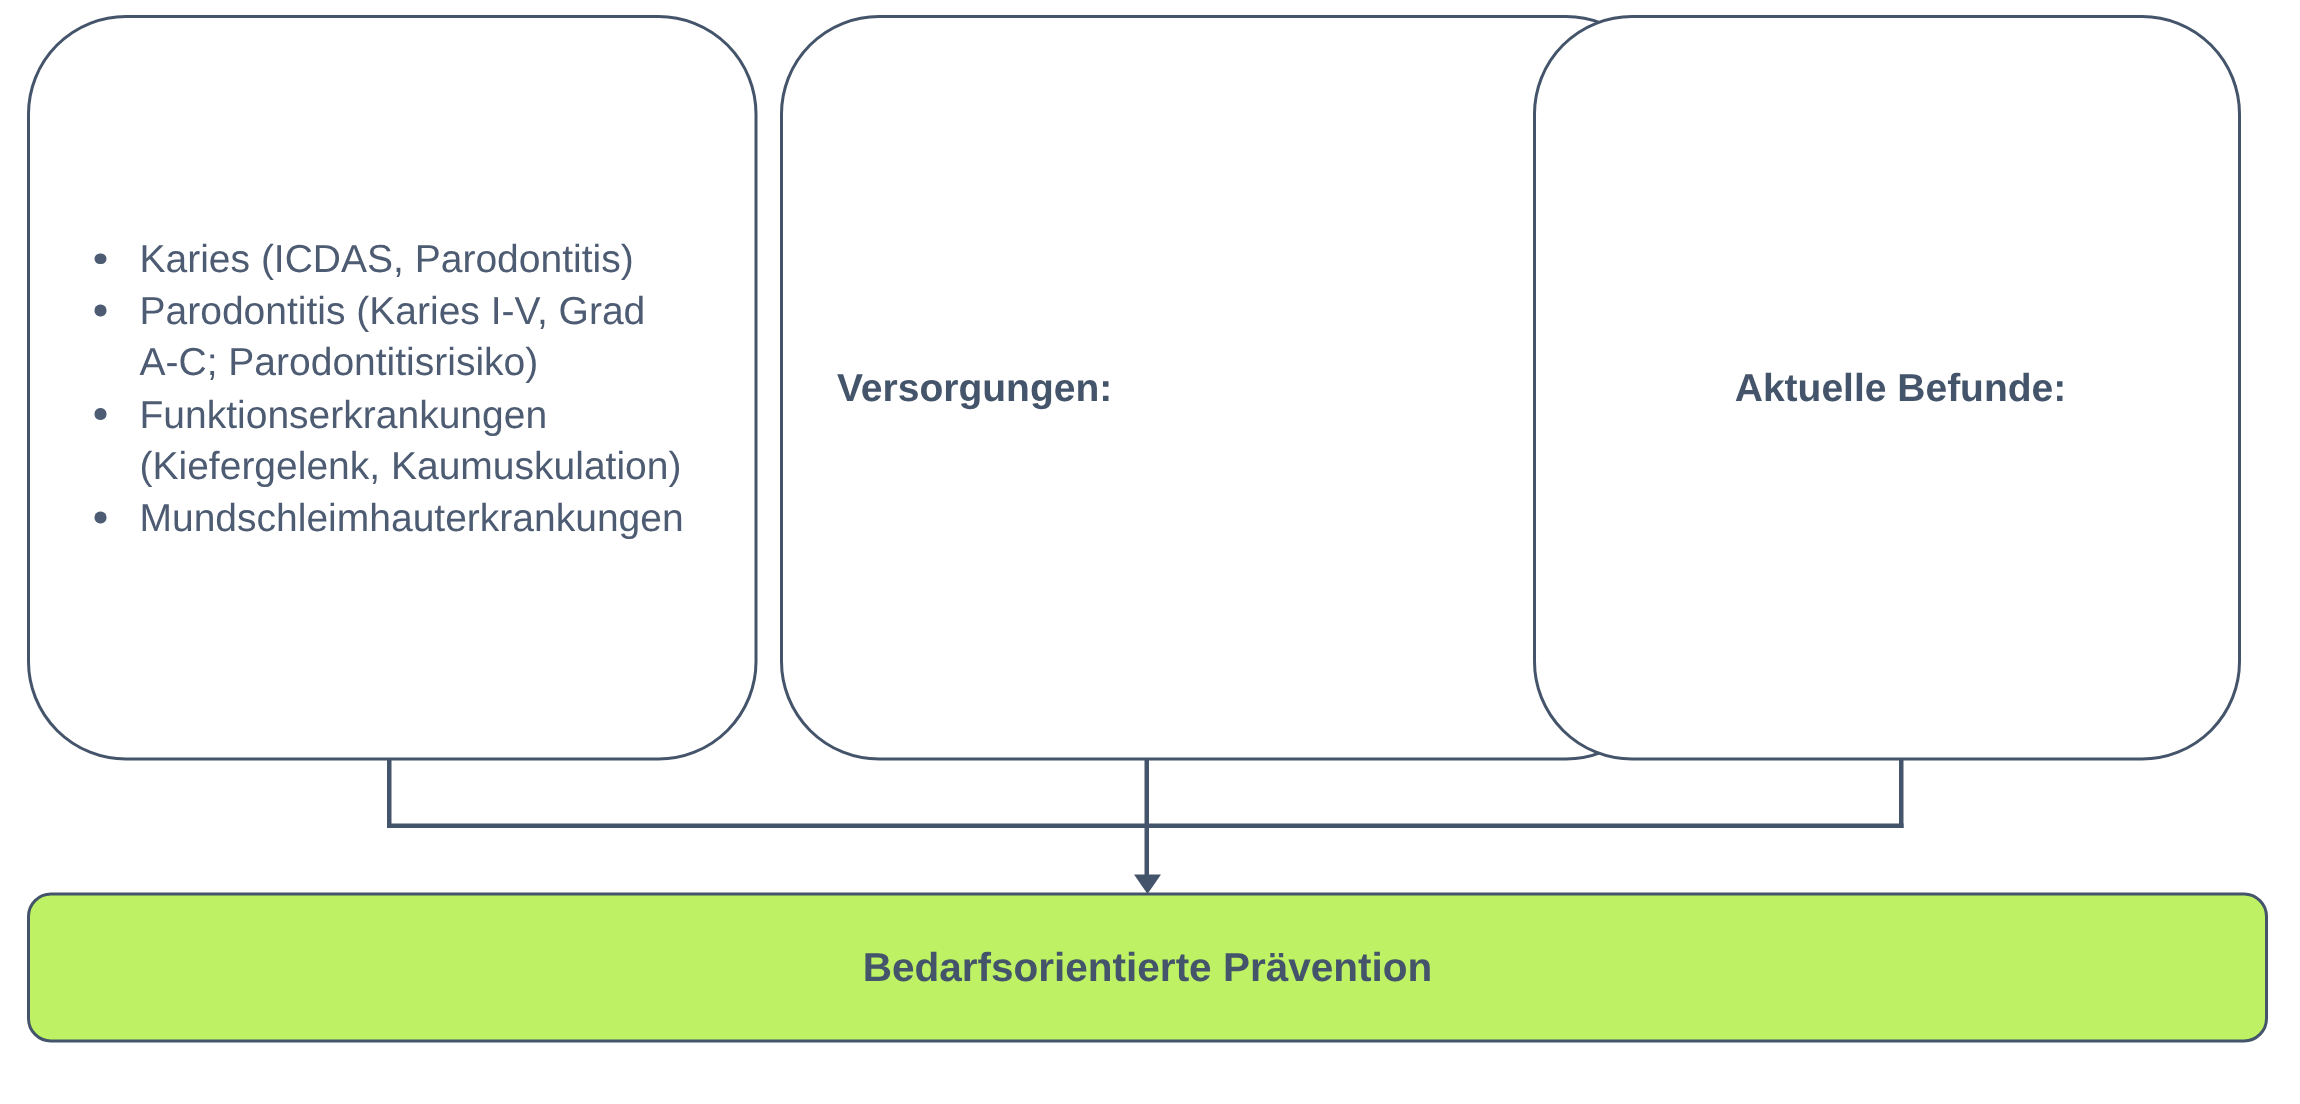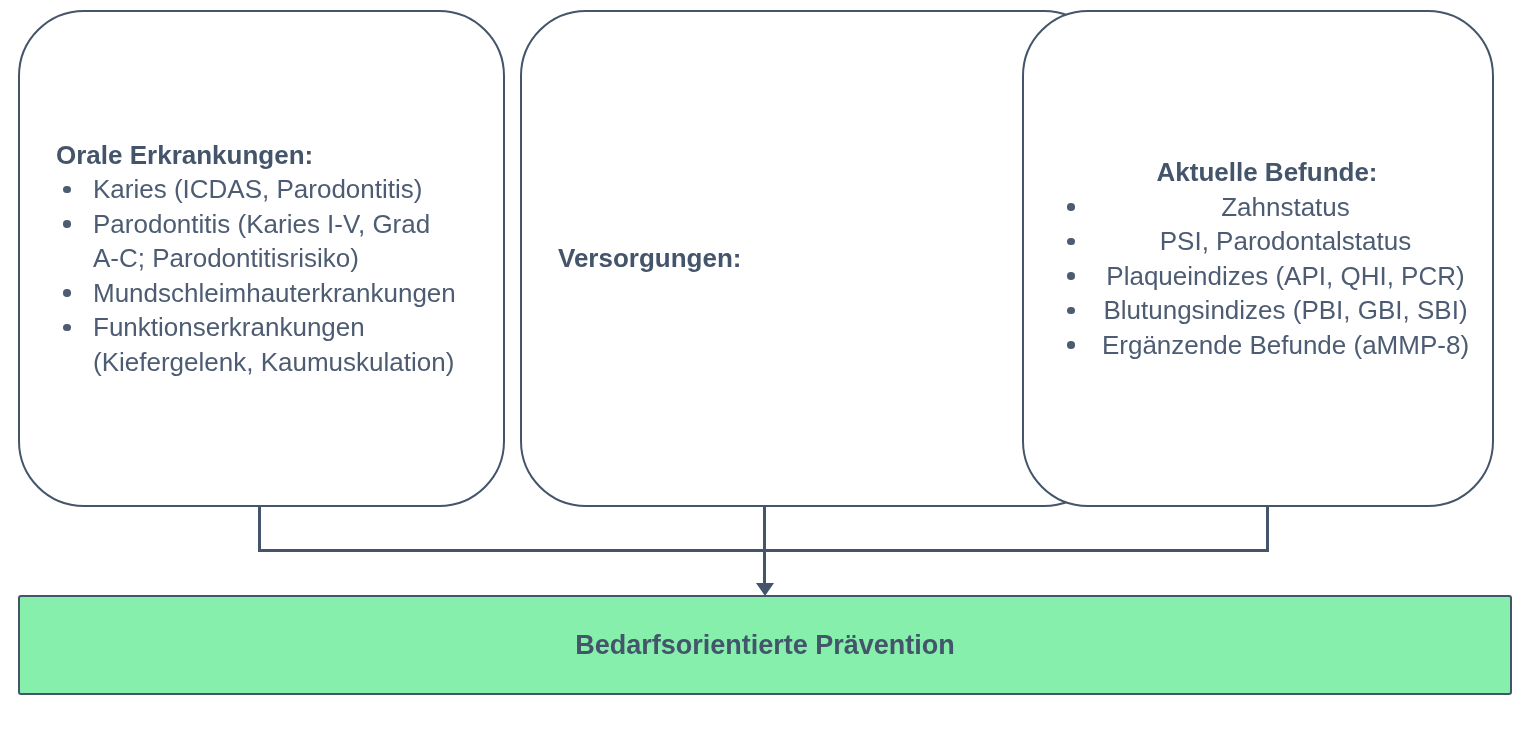--- a/index.html
+++ b/index.html
@@ -91,67 +91,59 @@
 
   
   .resultbox {
     position: absolute;
     left: 18px;
     top: 595px;
     width: 1494px;
     height: 100px;
     box-sizing: border-box;
     border: 2.5px solid var(--accent, #44546A);
-    border-radius: 3px;
-    background: #86efac;
+    border-radius: 16px;
+    background: #bef264;
     display: flex;
     align-items: center;
     justify-content: center;
   }
   .resultbox .result-label {
     font-size: 27px;
     font-weight: bold;
     color: var(--accent, #44546A);
   }
 </style>
 </head>
 <body>
 
 <div class="canvas">
 
   <section class="srcbox" id="box-1">
     <div class="content">
-      <h2 class="box-title">Orale Erkrankungen:</h2>
       <ul class="bullets">
           <li>Karies (ICDAS, Parodontitis)</li>
           <li>Parodontitis (Karies I-V, Grad
 A-C; Parodontitisrisiko)</li>
-          <li>Mundschleimhauterkrankungen</li>
           <li>Funktionserkrankungen
 (Kiefergelenk, Kaumuskulation)</li>
+          <li>Mundschleimhauterkrankungen</li>
         </ul>
     </div>
   </section>
 
   <section class="srcbox" id="box-2">
     <div class="content">
       <h2 class="box-title">Versorgungen:</h2>
     </div>
   </section>
 
   <section class="srcbox" id="box-3">
     <div class="content">
       <h2 class="box-title">Aktuelle Befunde:</h2>
-      <ul class="bullets">
-          <li>Zahnstatus</li>
-          <li>PSI, Parodontalstatus</li>
-          <li>Plaqueindizes (API, QHI, PCR)</li>
-          <li>Blutungsindizes (PBI, GBI, SBI)</li>
-          <li>Ergänzende Befunde (aMMP-8)</li>
-        </ul>
     </div>
   </section>
 
   <div class="connector" id="stub-left"></div>
   <div class="connector" id="stub-right"></div>
   <div class="connector" id="rail"></div>
   <div class="connector" id="stub-center"></div>
   <div id="arrow-head"></div>
 
   <section class="resultbox">

